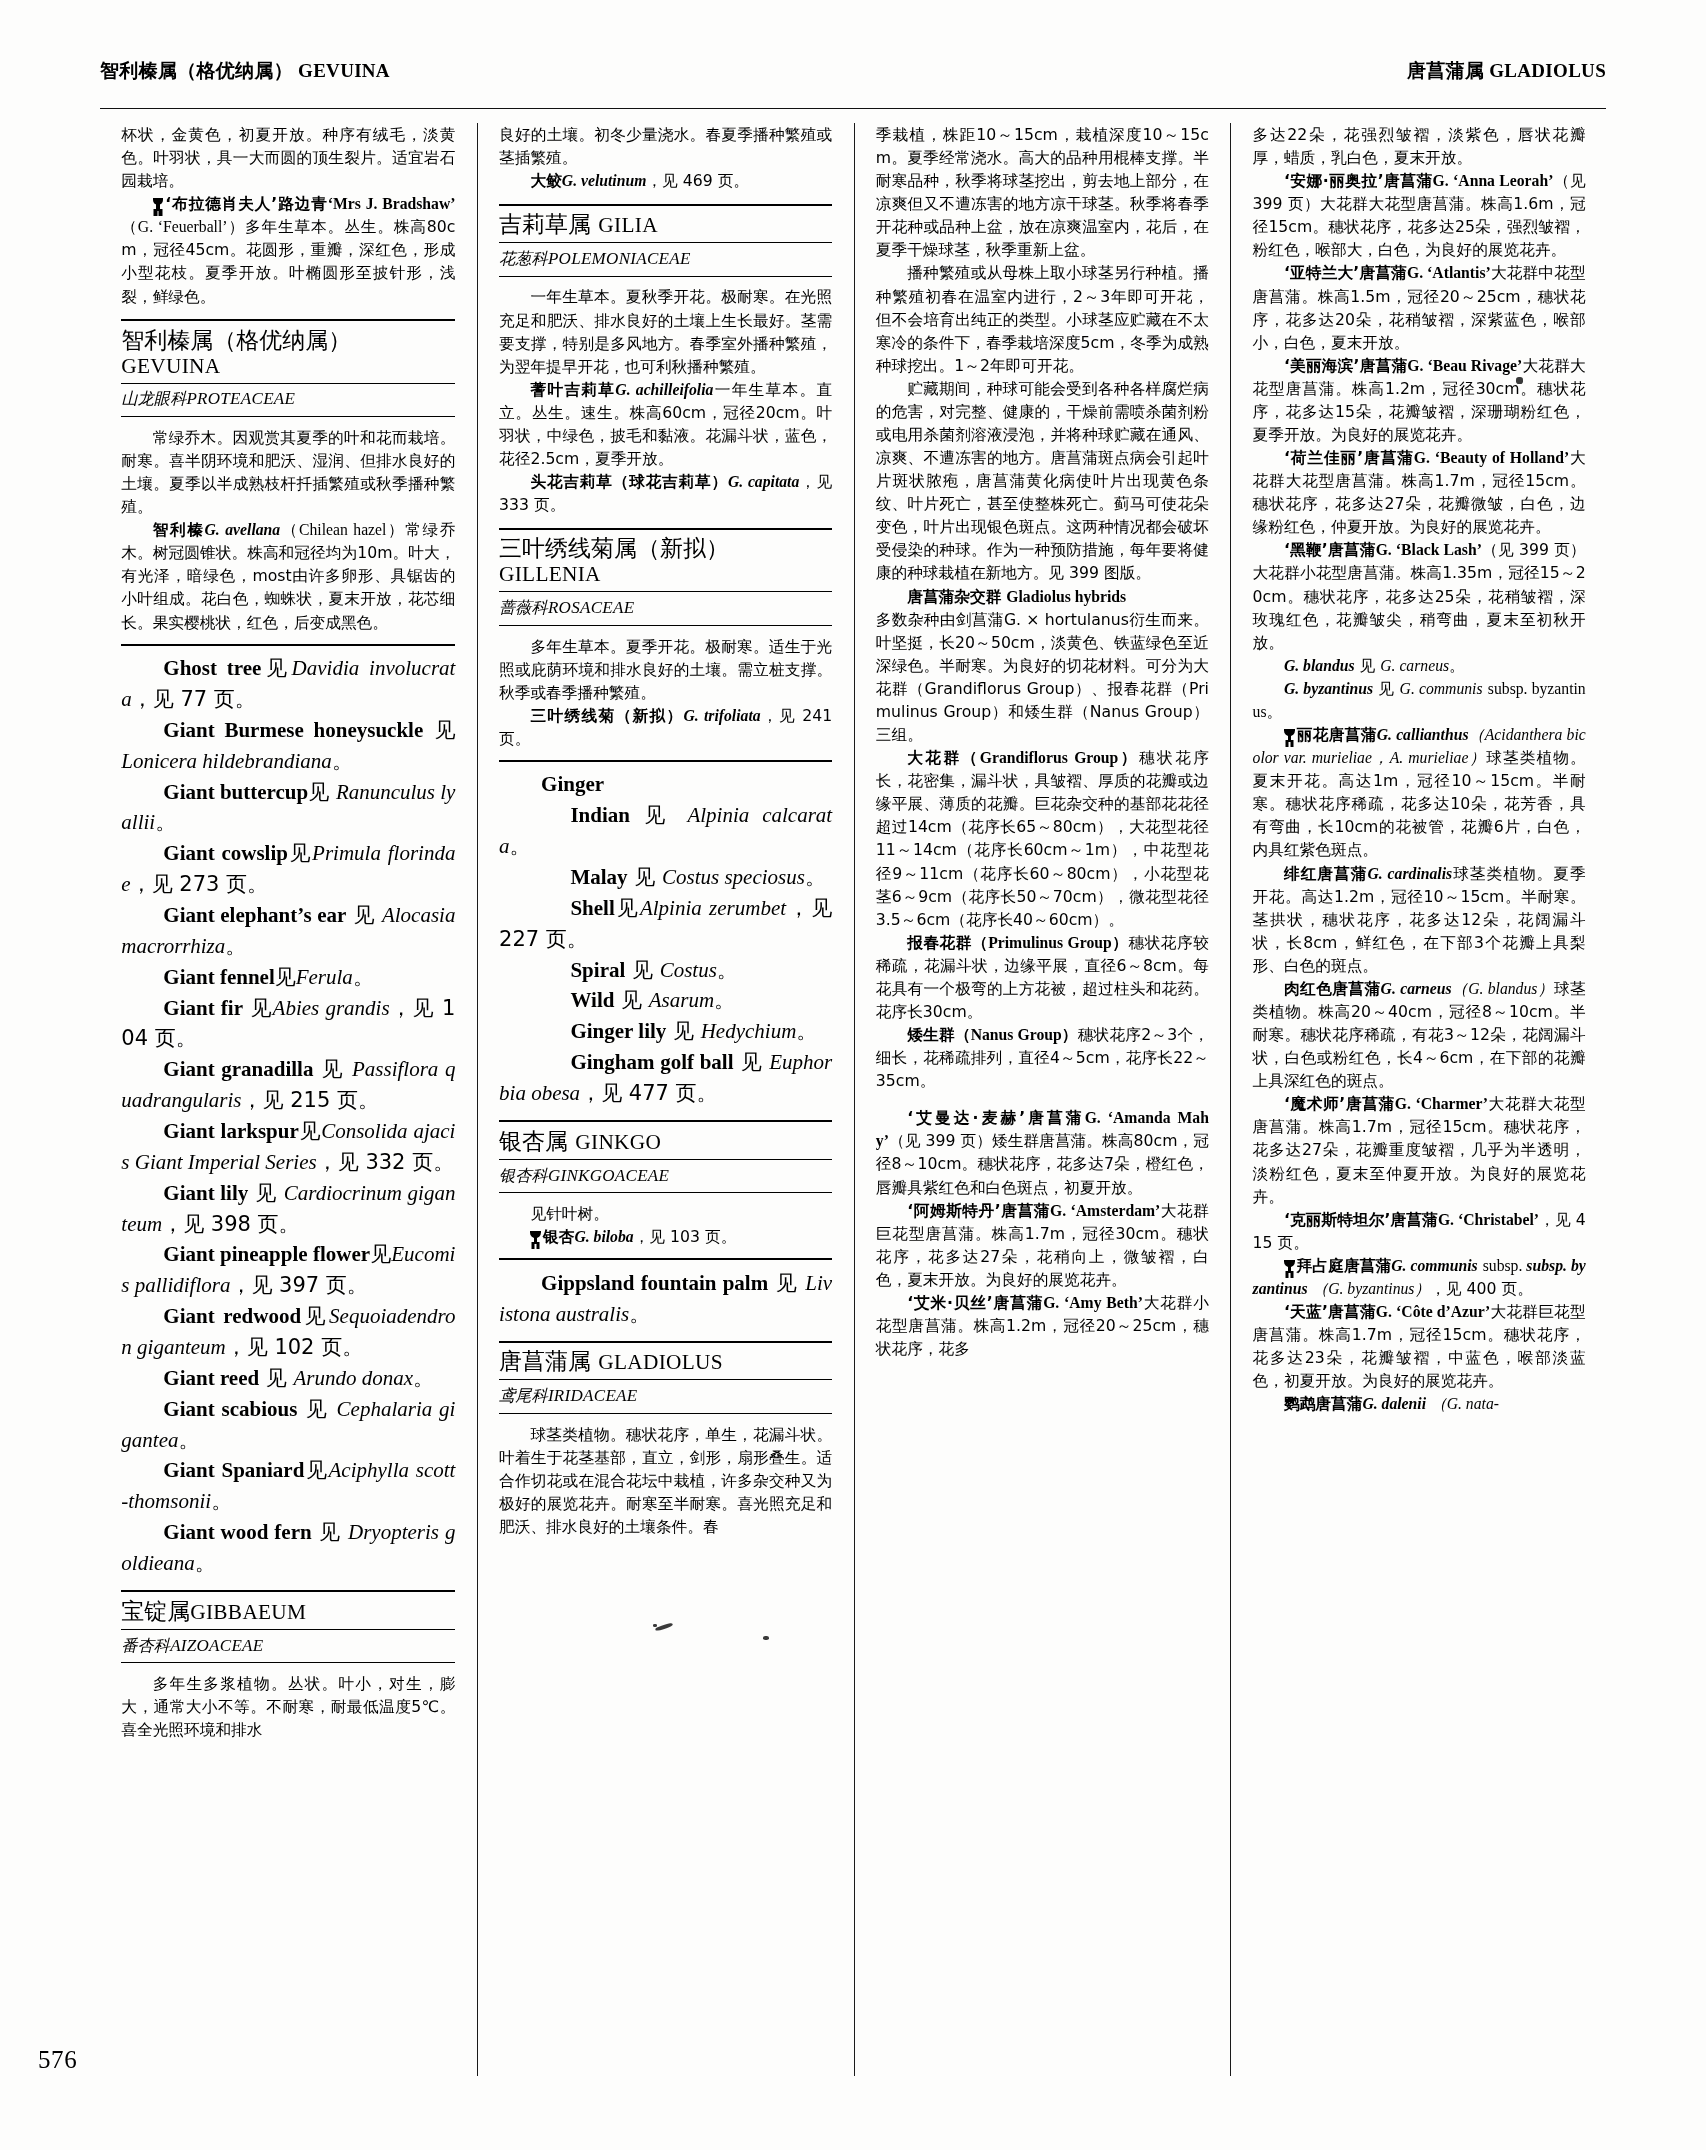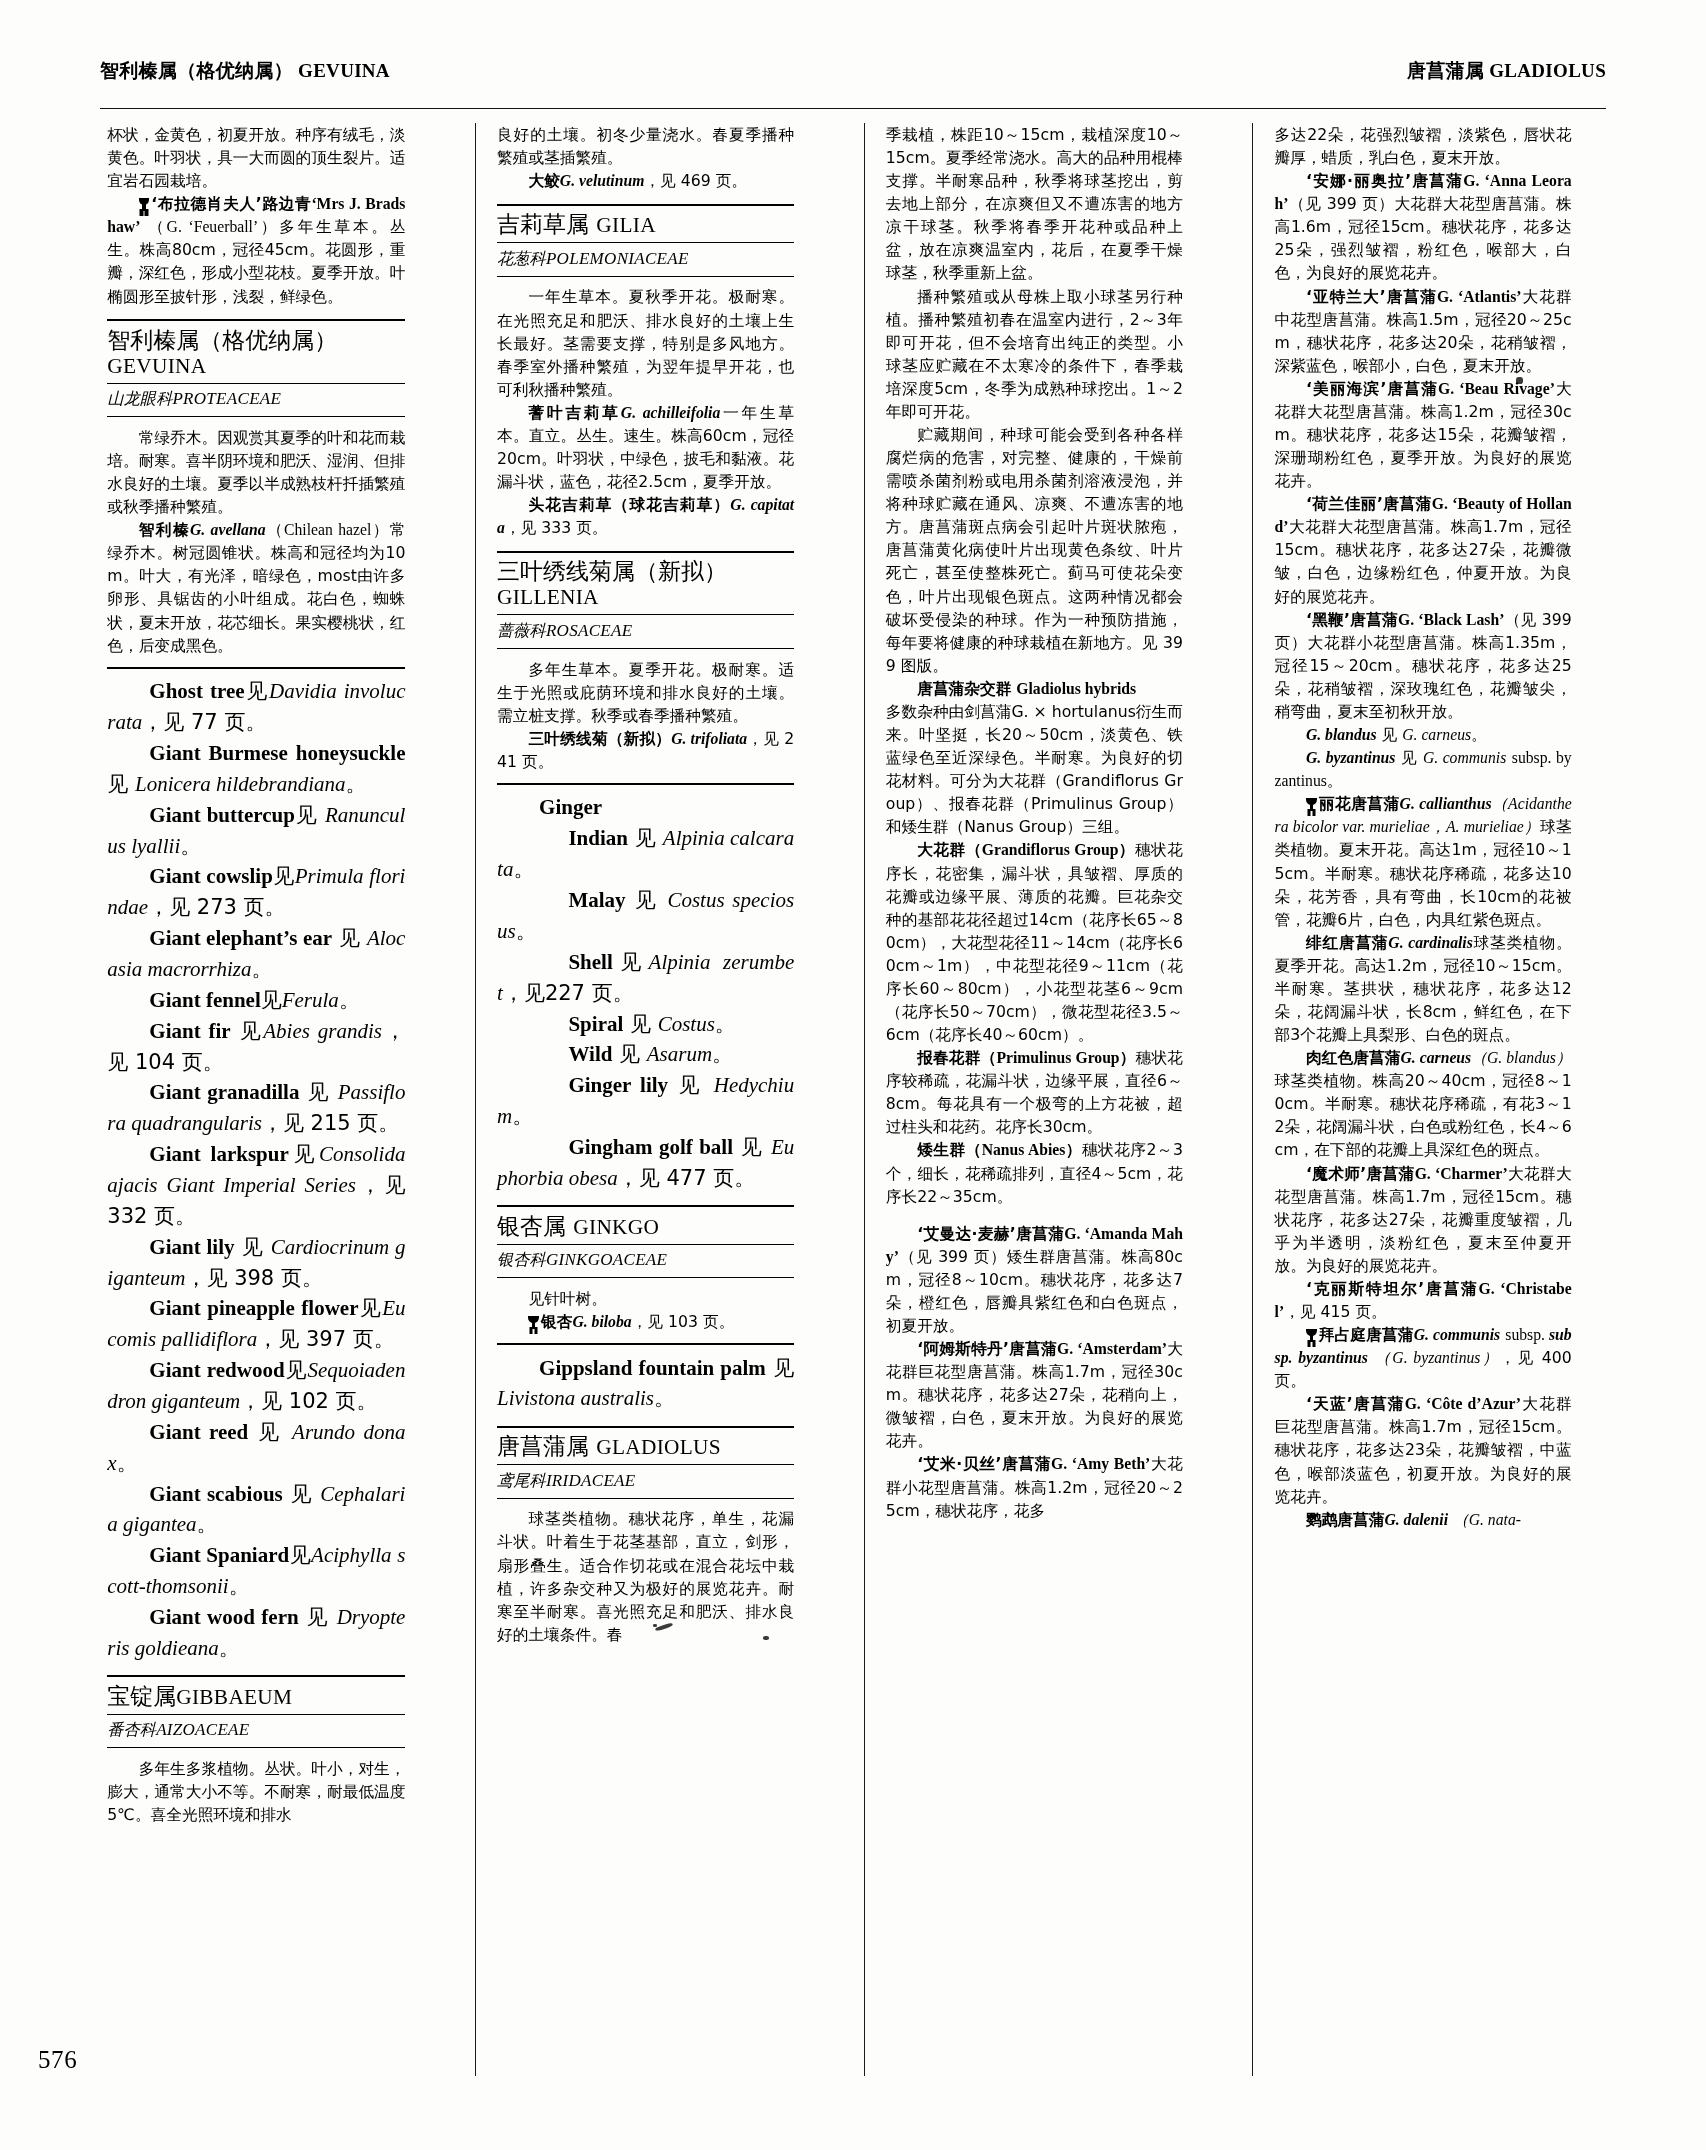--- a/index.html
+++ b/index.html
@@ -25,25 +25,24 @@
   }
 
   
   .folio{
     position:absolute;left:38px;top:2046px;
     font-size:25px;letter-spacing:0.6px;
   }
 
   
   .cols{
-    position:absolute;left:86px;top:123px;
+    position:absolute;left:100px;top:123px;
     width:1507px;height:1953px;
     display:grid;grid-template-columns:repeat(4,1fr);
     column-gap:0;
-    gap:48px;
   }
   .col{
     padding:0 21.3px;
     position:relative;
     overflow:hidden;
     font-size:16px;
     line-height:1.465;
   }
   .col + .col{border-left:1.3px solid #1a1a1a;}
 
@@ -313,21 +312,21 @@
 
       <p class="para ind">
         <span class="zh b">大花群</span><span class="latb">（Grandiflorus Group）</span><span class="zh">穗状花序长，花密集，漏斗状，具皱褶、厚质的花瓣或边缘平展、薄质的花瓣。巨花杂交种的基部花花径超过14cm（花序长65～80cm），大花型花径11～14cm（花序长60cm～1m），中花型花径9～11cm（花序长60～80cm），小花型花茎6～9cm（花序长50～70cm），微花型花径3.5～6cm（花序长40～60cm）。</span>
       </p>
 
       <p class="para ind">
         <span class="zh b">报春花群</span><span class="latb">（Primulinus Group）</span><span class="zh">穗状花序较稀疏，花漏斗状，边缘平展，直径6～8cm。每花具有一个极弯的上方花被，超过柱头和花药。花序长30cm。</span>
       </p>
 
       <p class="para ind">
-        <span class="zh b">矮生群</span><span class="latb">（Nanus Abies）</span><span class="zh">穗状花序2～3个，细长，花稀疏排列，直径4～5cm，花序长22～35cm。</span>
+        <span class="zh b">矮生群</span><span class="latb">（Nanus Group）</span><span class="zh">穗状花序2～3个，细长，花稀疏排列，直径4～5cm，花序长22～35cm。</span>
       </p>
 
       <div class="gap"></div>
 
       <p class="para ind">
         <span class="zh b">‘艾曼达·麦赫’唐菖蒲</span><span class="latb">G. ‘Amanda Mahy’</span><span class="zh">（见 399 页）矮生群唐菖蒲。株高80cm，冠径8～10cm。穗状花序，花多达7朵，橙红色，唇瓣具紫红色和白色斑点，初夏开放。</span>
       </p>
       <p class="para ind">
         <span class="zh b">‘阿姆斯特丹’唐菖蒲</span><span class="latb">G. ‘Amsterdam’</span><span class="zh">大花群巨花型唐菖蒲。株高1.7m，冠径30cm。穗状花序，花多达27朵，花稍向上，微皱褶，白色，夏末开放。为良好的展览花卉。</span>
       </p>

